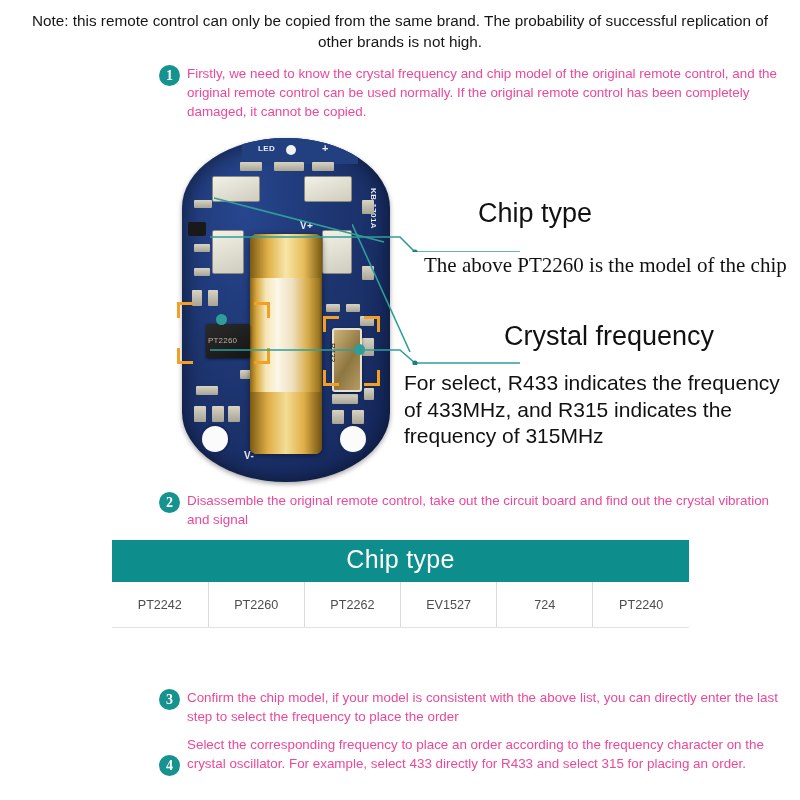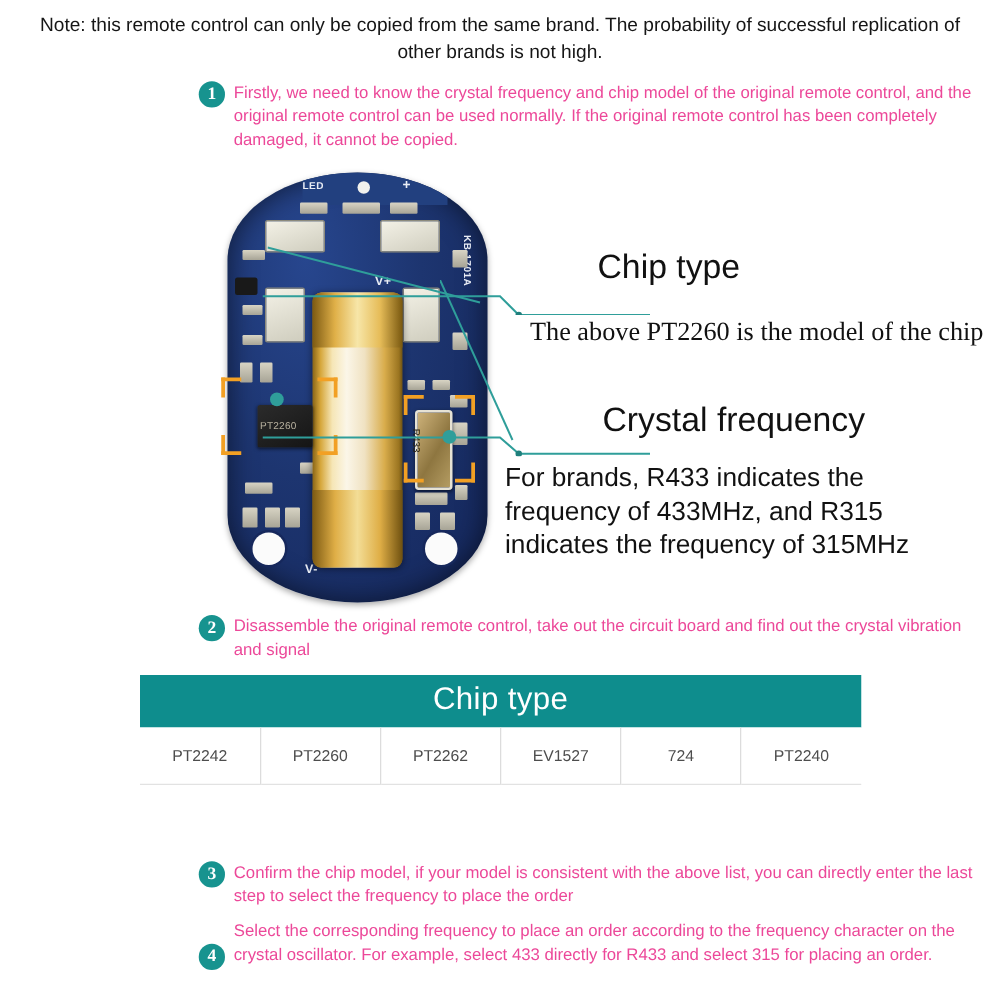--- a/index.html
+++ b/index.html
@@ -213,21 +213,21 @@
     white-space: nowrap;
   }
   .callout-body {
     position: absolute;
     font-size: 21px;
     line-height: 26.5px;
     color: #111111;
   }
   #chip-type-title    { left: 478px; top: 198px; }
   #chip-type-body     { left: 424px; top: 252px; width: 380px; font-family: Liberation Serif, serif; }
-  #crystal-title      { left: 482px; top: 321px; }
+  #crystal-title      { left: 504px; top: 321px; }
   #crystal-body       { left: 404px; top: 370px; width: 382px; }
 
   
   .chip-table {
     position: absolute;
     left: 112px;
     top: 540px;
     width: 577px;
     border-collapse: collapse;
     table-layout: fixed;
@@ -268,21 +268,21 @@
 
 <div class="step" id="step1">
   <div class="step-badge">1</div>
   <div class="step-text">Firstly, we need to know the crystal frequency and chip model of the original remote control, and the original remote control can be used normally. If the original remote control has been completely damaged, it cannot be copied.</div>
 </div>
 
 <div class="board-wrap">
   <div class="pcb">
     <div class="pcb-tab"></div>
 
-    <span class="silk" style="left:60px; top:6px;">LED</span>
+    <span class="silk" style="left:76px; top:6px;">LED</span>
     <div class="led-dot"></div>
     <span class="silk" style="left:140px; top:4px; font-size:11px;">+</span>
     <span class="silk" style="left:118px; top:82px; font-size:10px;">V+</span>
     <span class="silk" style="left:62px; top:312px; font-size:10px;">V-</span>
     <span class="silk silk-vert" style="left:196px; top:50px;">KB-1701A</span>
 
     <div class="smd" style="left:58px; top:24px; width:22px; height:9px;"></div>
     <div class="smd" style="left:92px; top:24px; width:30px; height:9px;"></div>
     <div class="smd" style="left:130px; top:24px; width:22px; height:9px;"></div>
 
@@ -368,21 +368,21 @@
 <svg class="leader" style="left:352px; top:224px; width:70px; height:132px;" viewBox="0 0 70 132">
   <g stroke="#2f9e9a" stroke-width="1.6" fill="none">
     <path d="M0,0 L58,128"></path>
   </g>
 </svg>
 
 <div class="callout-title" id="chip-type-title">Chip type</div>
 <div class="callout-body" id="chip-type-body">The above PT2260 is the model of the chip</div>
 
 <div class="callout-title" id="crystal-title">Crystal frequency</div>
-<div class="callout-body" id="crystal-body">For brands, R433 indicates the frequency of 433MHz, and R315 indicates the frequency of 315MHz</div>
+<div class="callout-body" id="crystal-body">For select, R433 indicates the frequency of 433MHz, and R315 indicates the frequency of 315MHz</div>
 
 <div class="step" id="step2">
   <div class="step-badge">2</div>
   <div class="step-text">Disassemble the original remote control, take out the circuit board and find out the crystal vibration and signal</div>
 </div>
 
 <table class="chip-table">
   <thead>
     <tr>
       <th colspan="6">Chip type</th>

